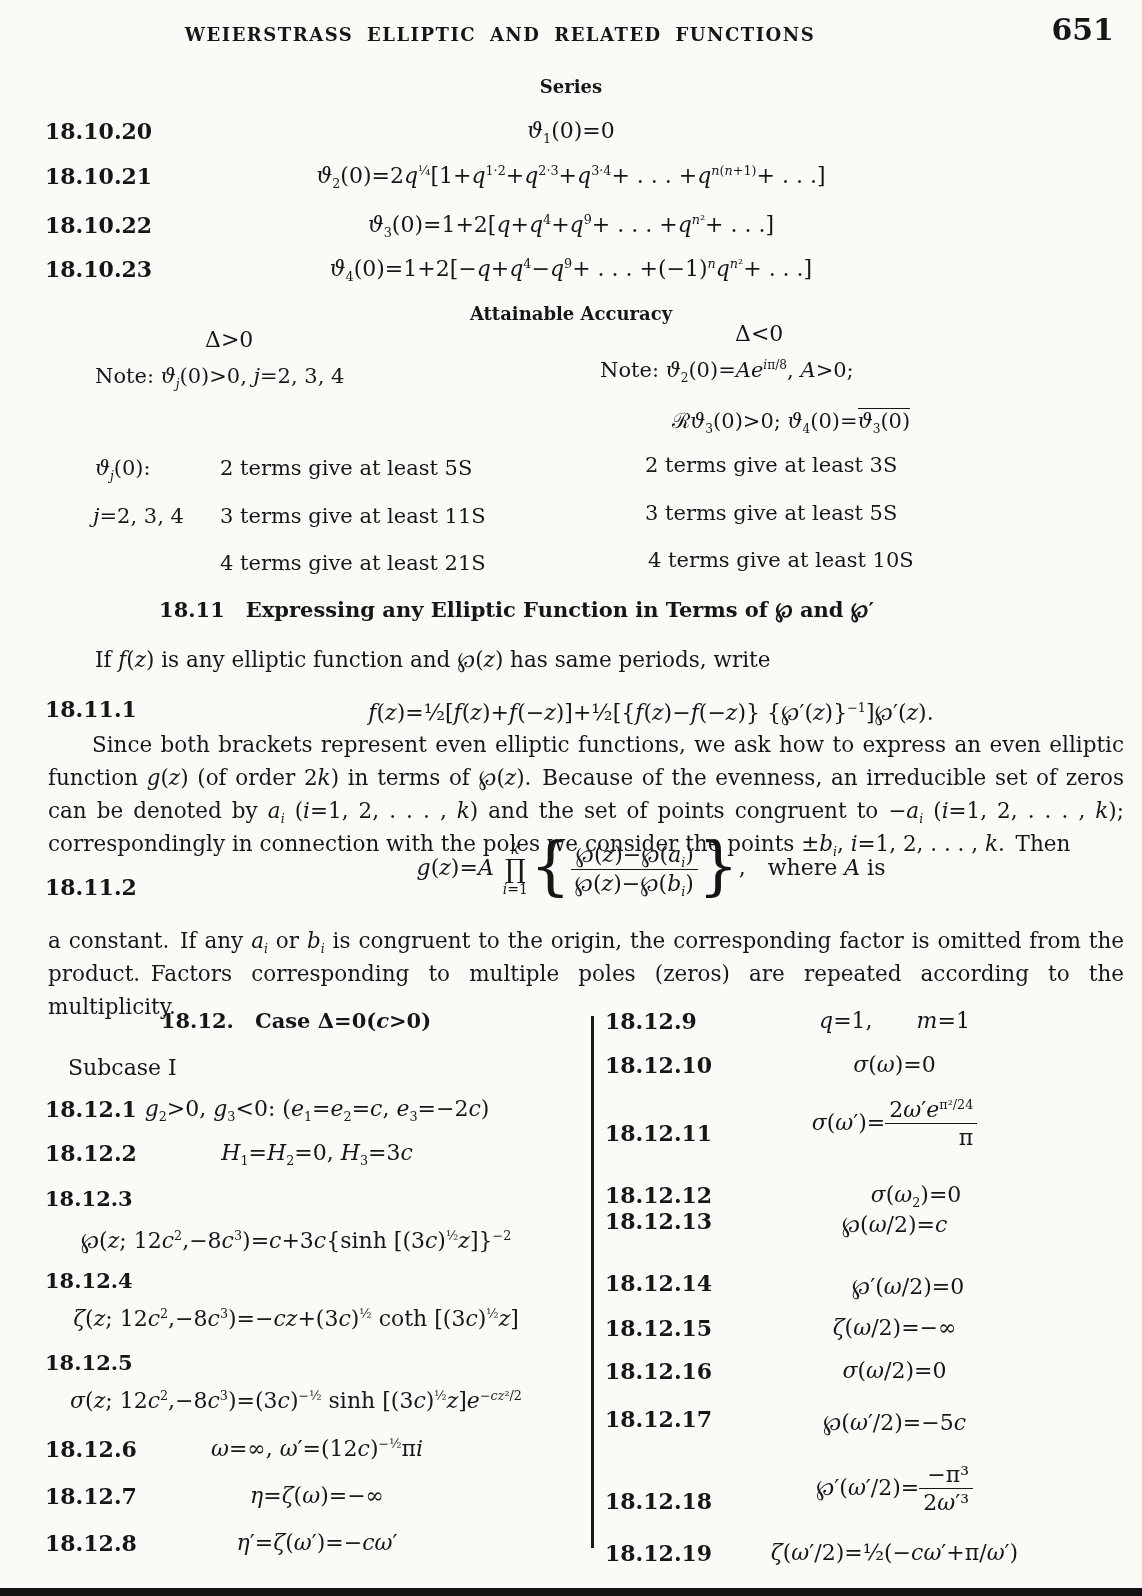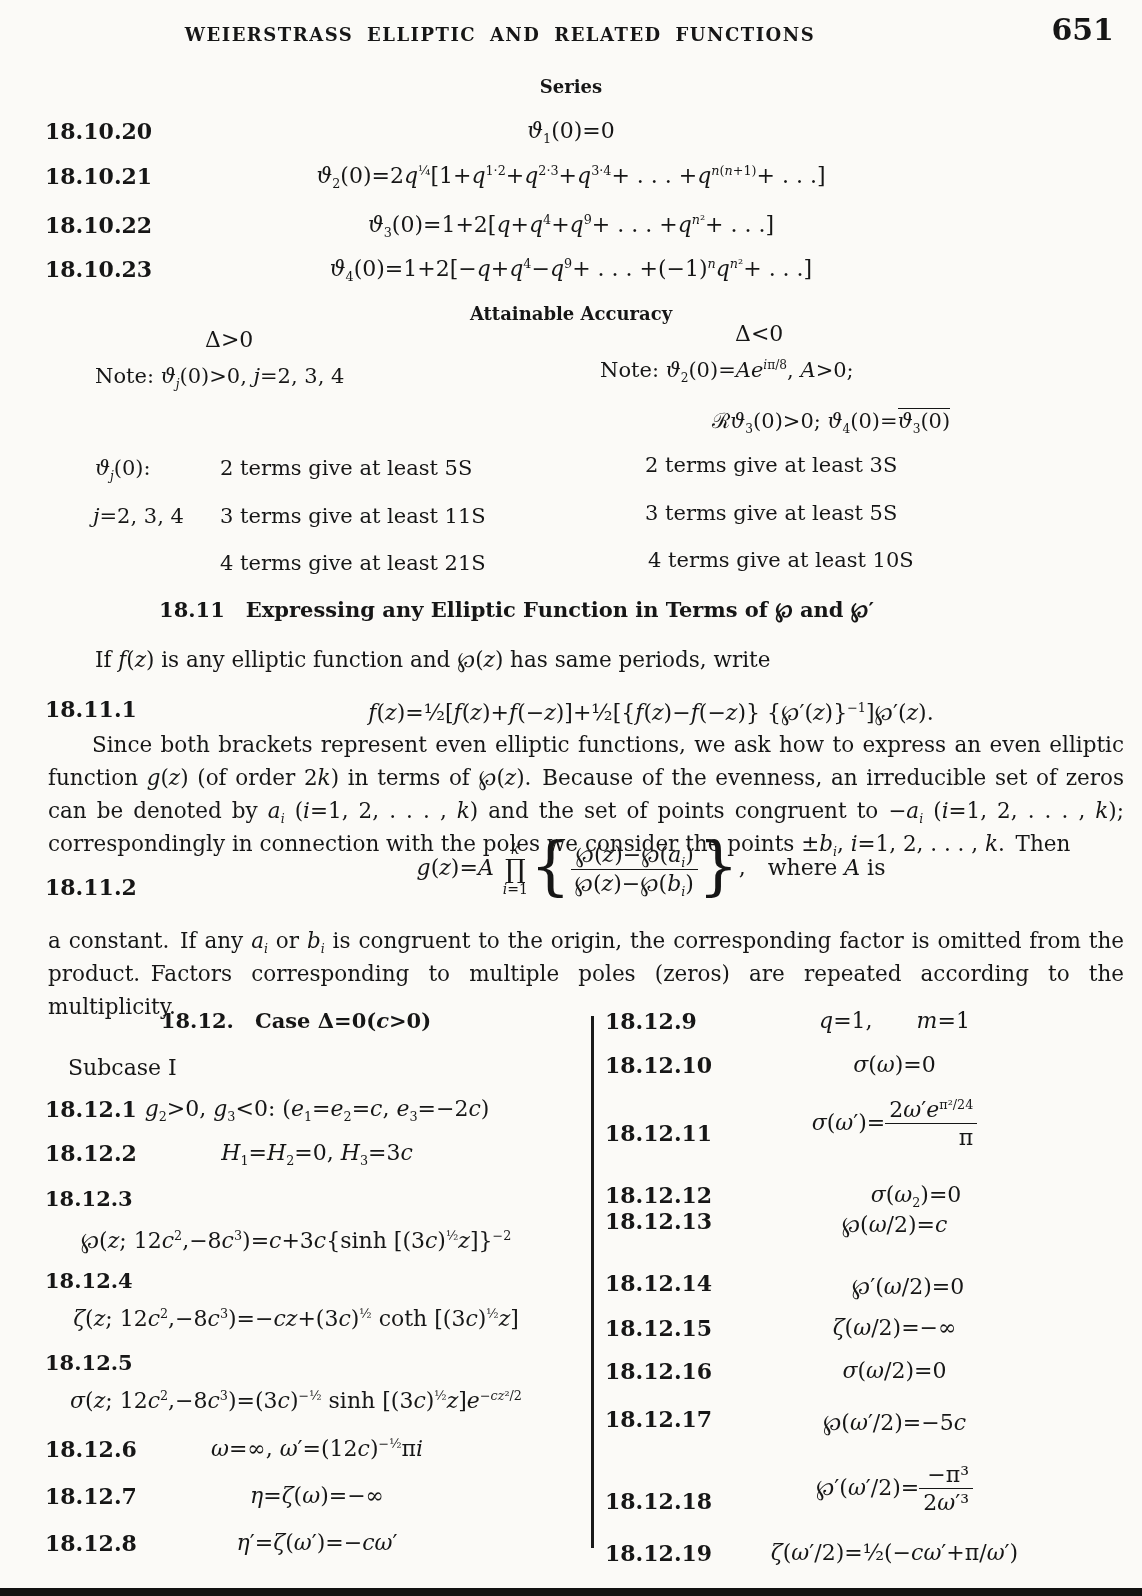--- a/index.html
+++ b/index.html
@@ -78,21 +78,21 @@
     <span><i>ϑ</i><sub>4</sub>(0)=1+2[−<i>q</i>+<i>q</i><sup>4</sup>−<i>q</i><sup>9</sup>+ . . . +(−1)<sup><i>n</i></sup><i>q</i><sup><i>n</i>²</sup>+ . . .]</span>
   </div>
 
   <div class="center-title" style="top:303px;">Attainable Accuracy</div>
 
   <div class="acc-item" style="top:327px;left:205px;font-size:22px;">Δ&gt;0</div>
   <div class="acc-item" style="top:321px;left:735px;font-size:22px;">Δ&lt;0</div>
 
   <div class="acc-item" style="top:364px;left:95px;">Note: <i>ϑ</i><sub><i>j</i></sub>(0)&gt;0, <i>j</i>=2, 3, 4</div>
   <div class="acc-item" style="top:358px;left:600px;">Note: <i>ϑ</i><sub>2</sub>(0)=<i>Ae</i><sup><i>i</i>π/8</sup>, <i>A</i>&gt;0;</div>
-  <div class="acc-item" style="top:406px;left:712px;">ℛ<i>ϑ</i><sub>3</sub>(0)&gt;0; <i>ϑ</i><sub>4</sub>(0)=<span class="ov"><i>ϑ</i><sub>3</sub>(0)</span></div>
+  <div class="acc-item" style="top:406px;left:672px;">ℛ<i>ϑ</i><sub>3</sub>(0)&gt;0; <i>ϑ</i><sub>4</sub>(0)=<span class="ov"><i>ϑ</i><sub>3</sub>(0)</span></div>
 
   <div class="acc-item" style="top:456px;left:95px;"><i>ϑ</i><sub><i>j</i></sub>(0):</div>
   <div class="acc-item" style="top:504px;left:93px;"><i>j</i>=2, 3, 4</div>
 
   <div class="acc-item" style="top:456px;left:220px;">2 terms give at least 5S</div>
   <div class="acc-item" style="top:504px;left:220px;">3 terms give at least 11S</div>
   <div class="acc-item" style="top:551px;left:220px;">4 terms give at least 21S</div>
 
   <div class="acc-item" style="top:453px;left:645px;">2 terms give at least 3S</div>
   <div class="acc-item" style="top:501px;left:645px;">3 terms give at least 5S</div>

